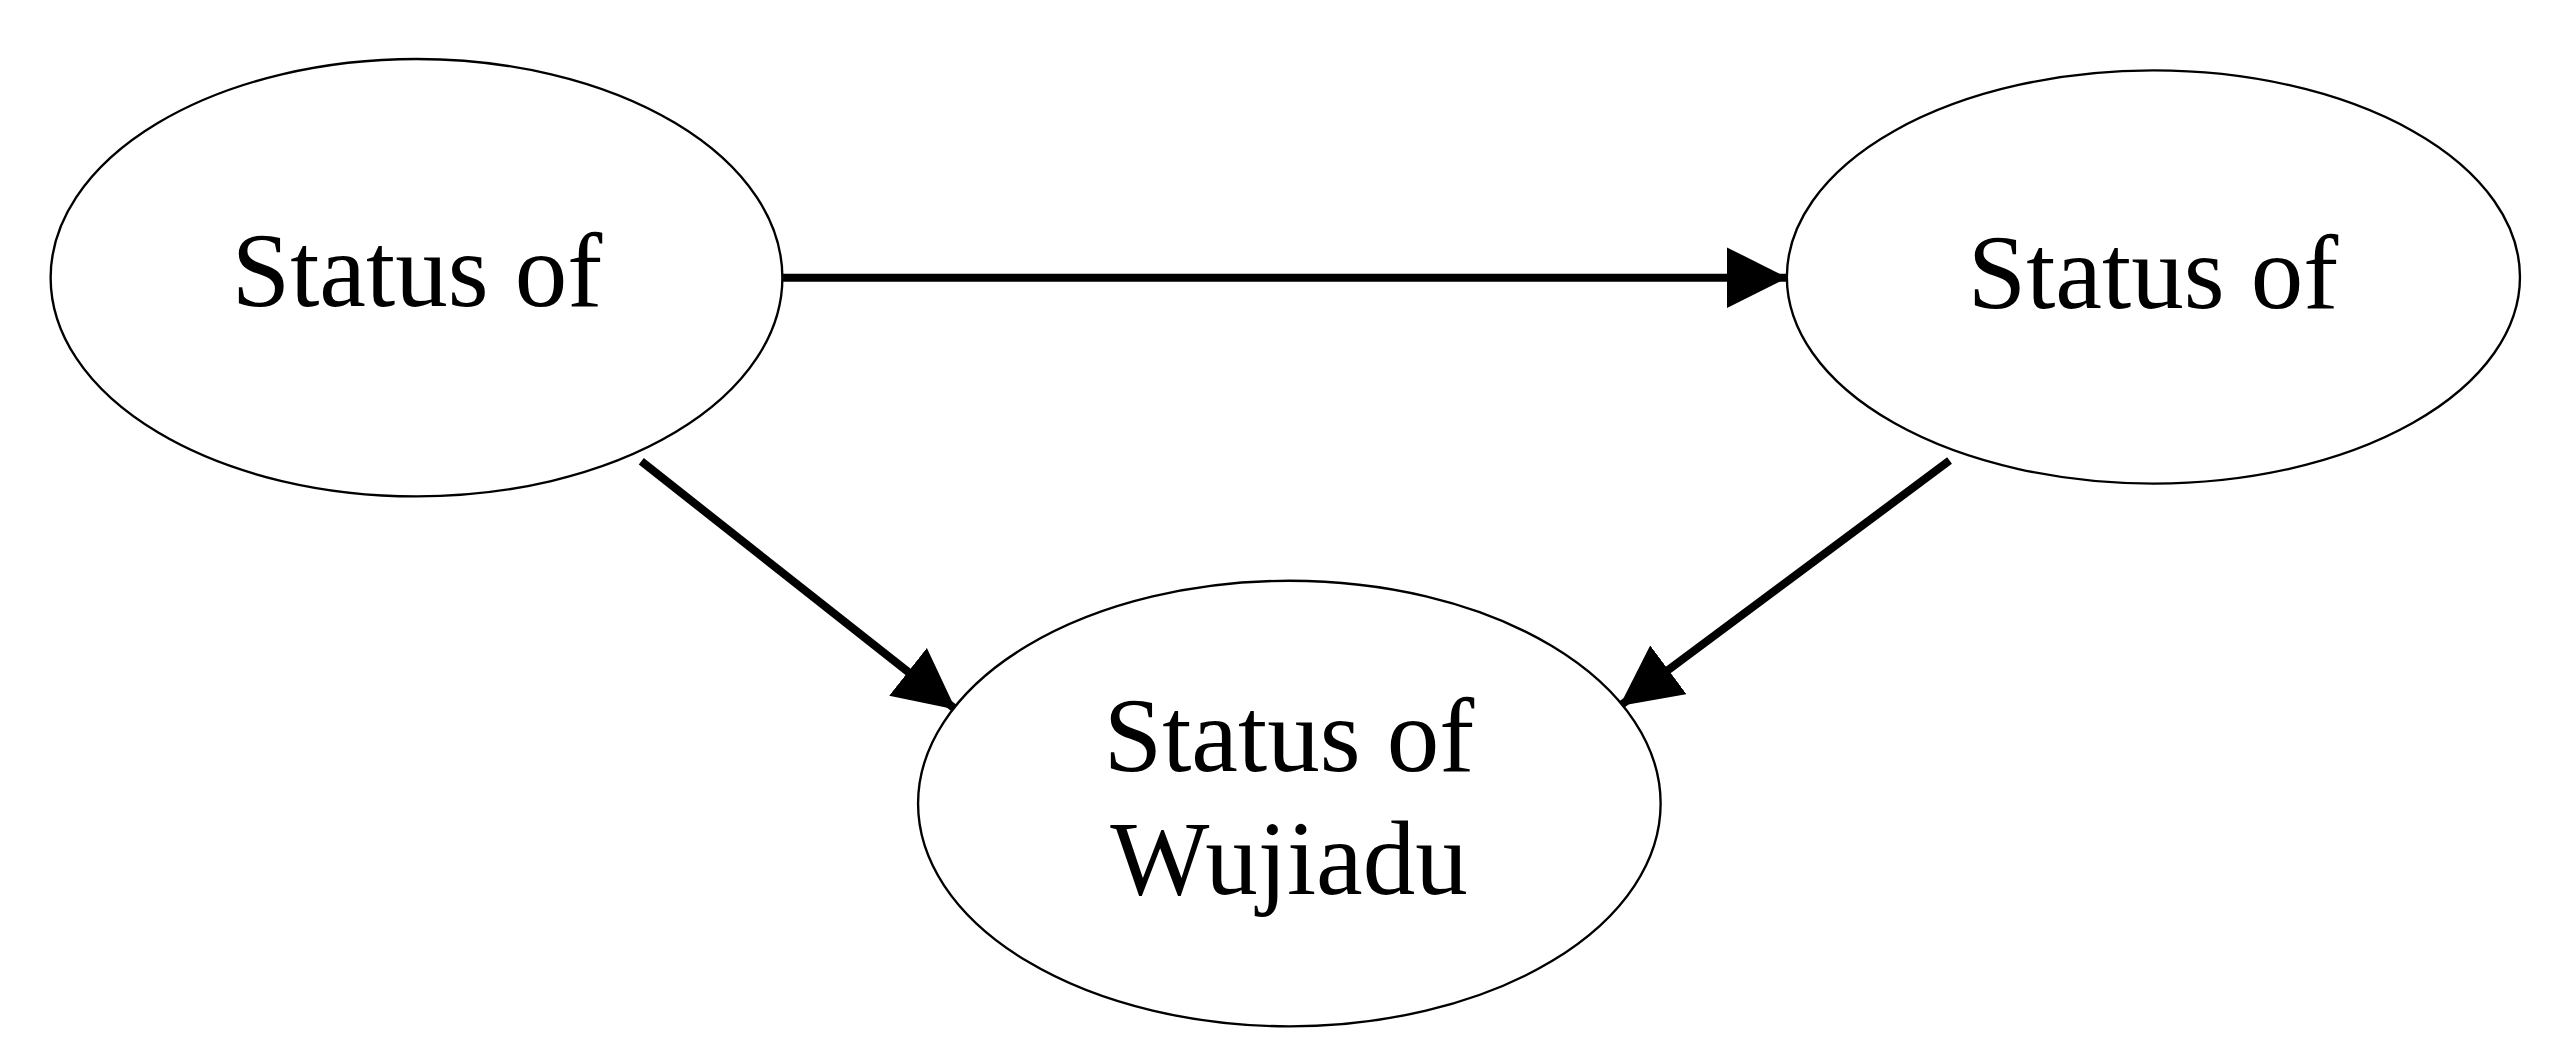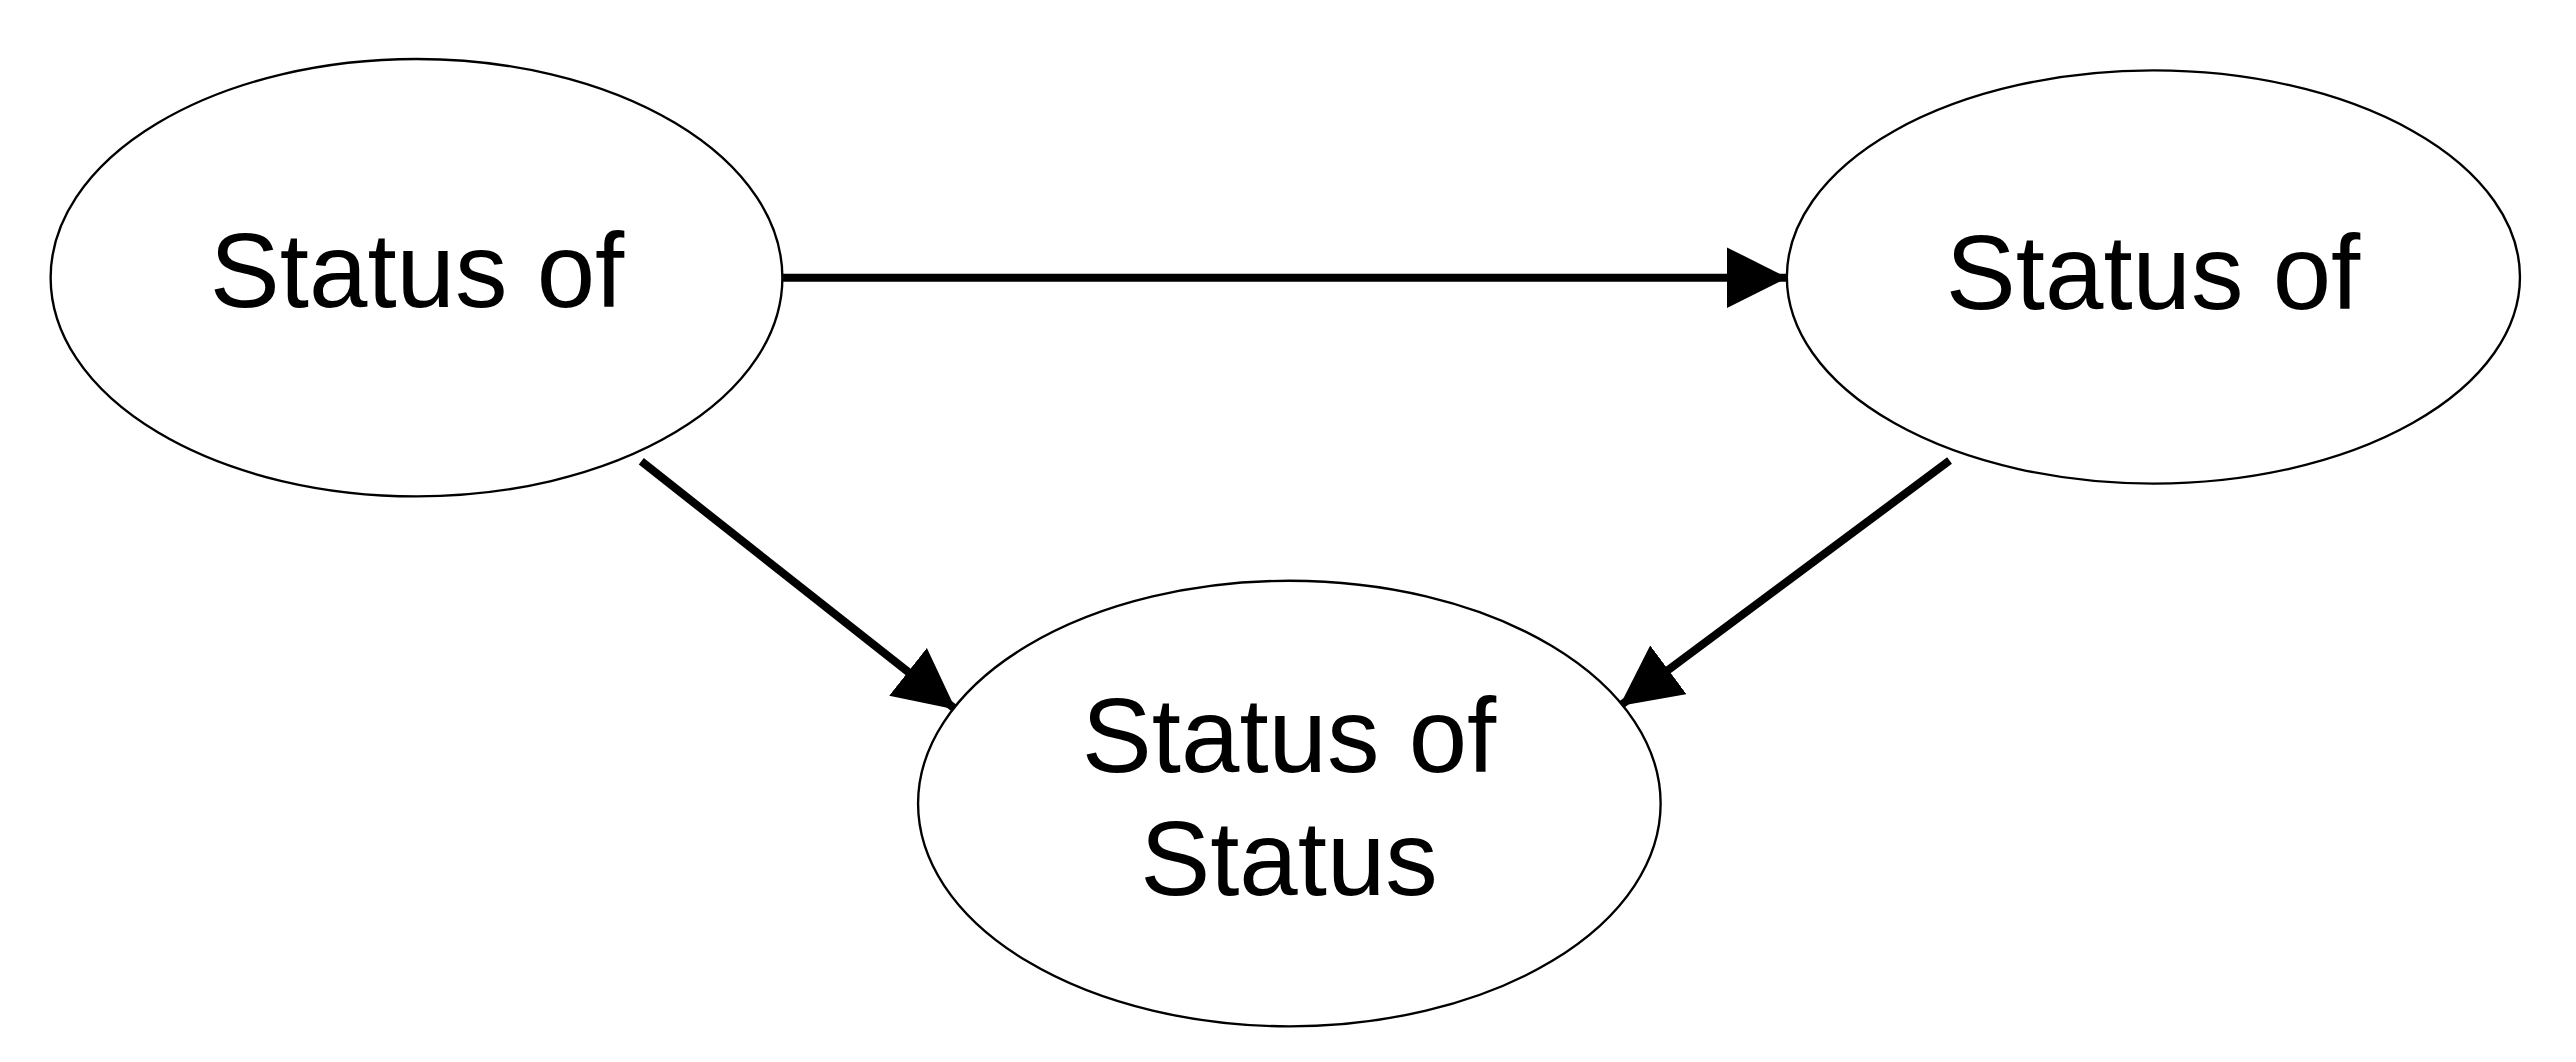--- a/index.html
+++ b/index.html
@@ -12,21 +12,21 @@
   * { margin: 0; padding: 0; box-sizing: border-box; }
   html, body {
     background: var(--bg, #ffffff);
   }
   .canvas {
     position: relative;
     width: 2576px;
     height: 1063px;
     background: var(--bg, #ffffff);
     overflow: hidden;
-    font-family: Liberation Sans, sans-serif;
+    font-family: Liberation Serif, serif;
   }
   .diagram-svg {
     position: absolute;
     inset: 0;
     width: 100%;
     height: 100%;
     display: block;
   }
   .node-ellipse {
     fill: var(--node-fill, #ffffff);
@@ -77,17 +77,17 @@
   <div class="node-label" style="left:417px; top:270px;">
     <div>Status of</div>
   </div>
 
   <div class="node-label" style="left:2153px; top:272px;">
     <div>Status of</div>
   </div>
 
   <div class="node-label" style="left:1289px; top:797px;">
     <div>Status of</div>
-    <div>Status</div>
+    <div>Wujiadu</div>
   </div>
 
 </div>
 
 
 </body></html>

